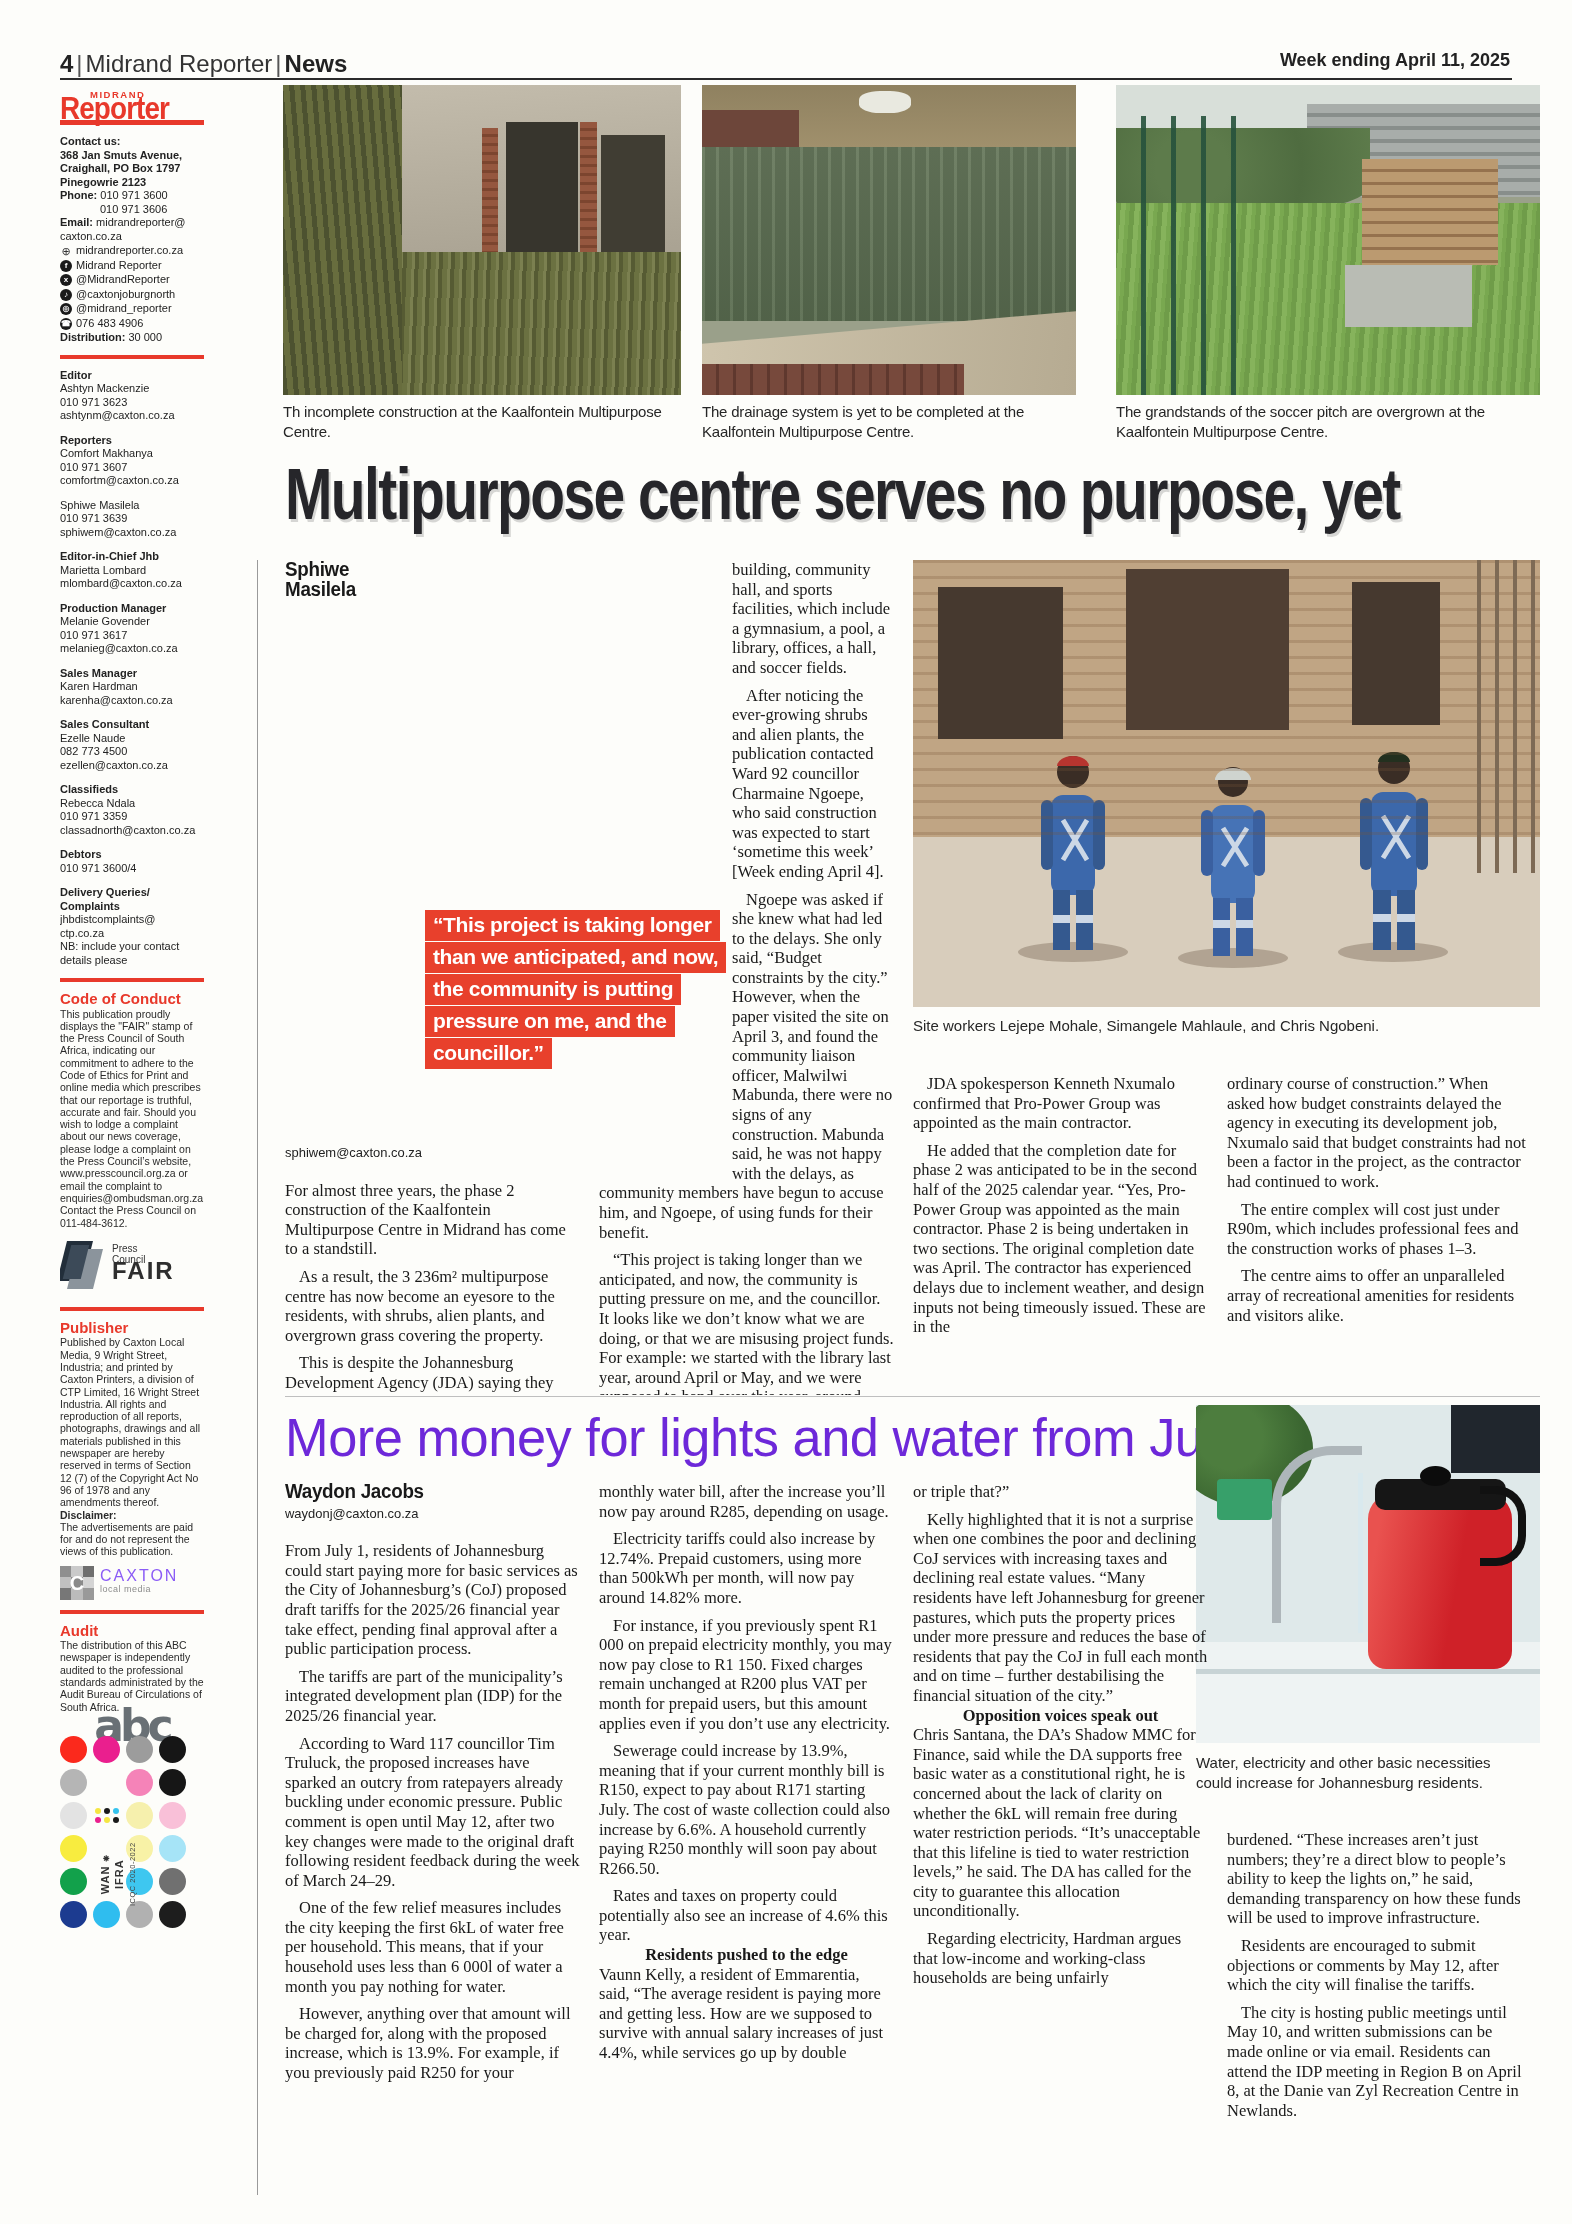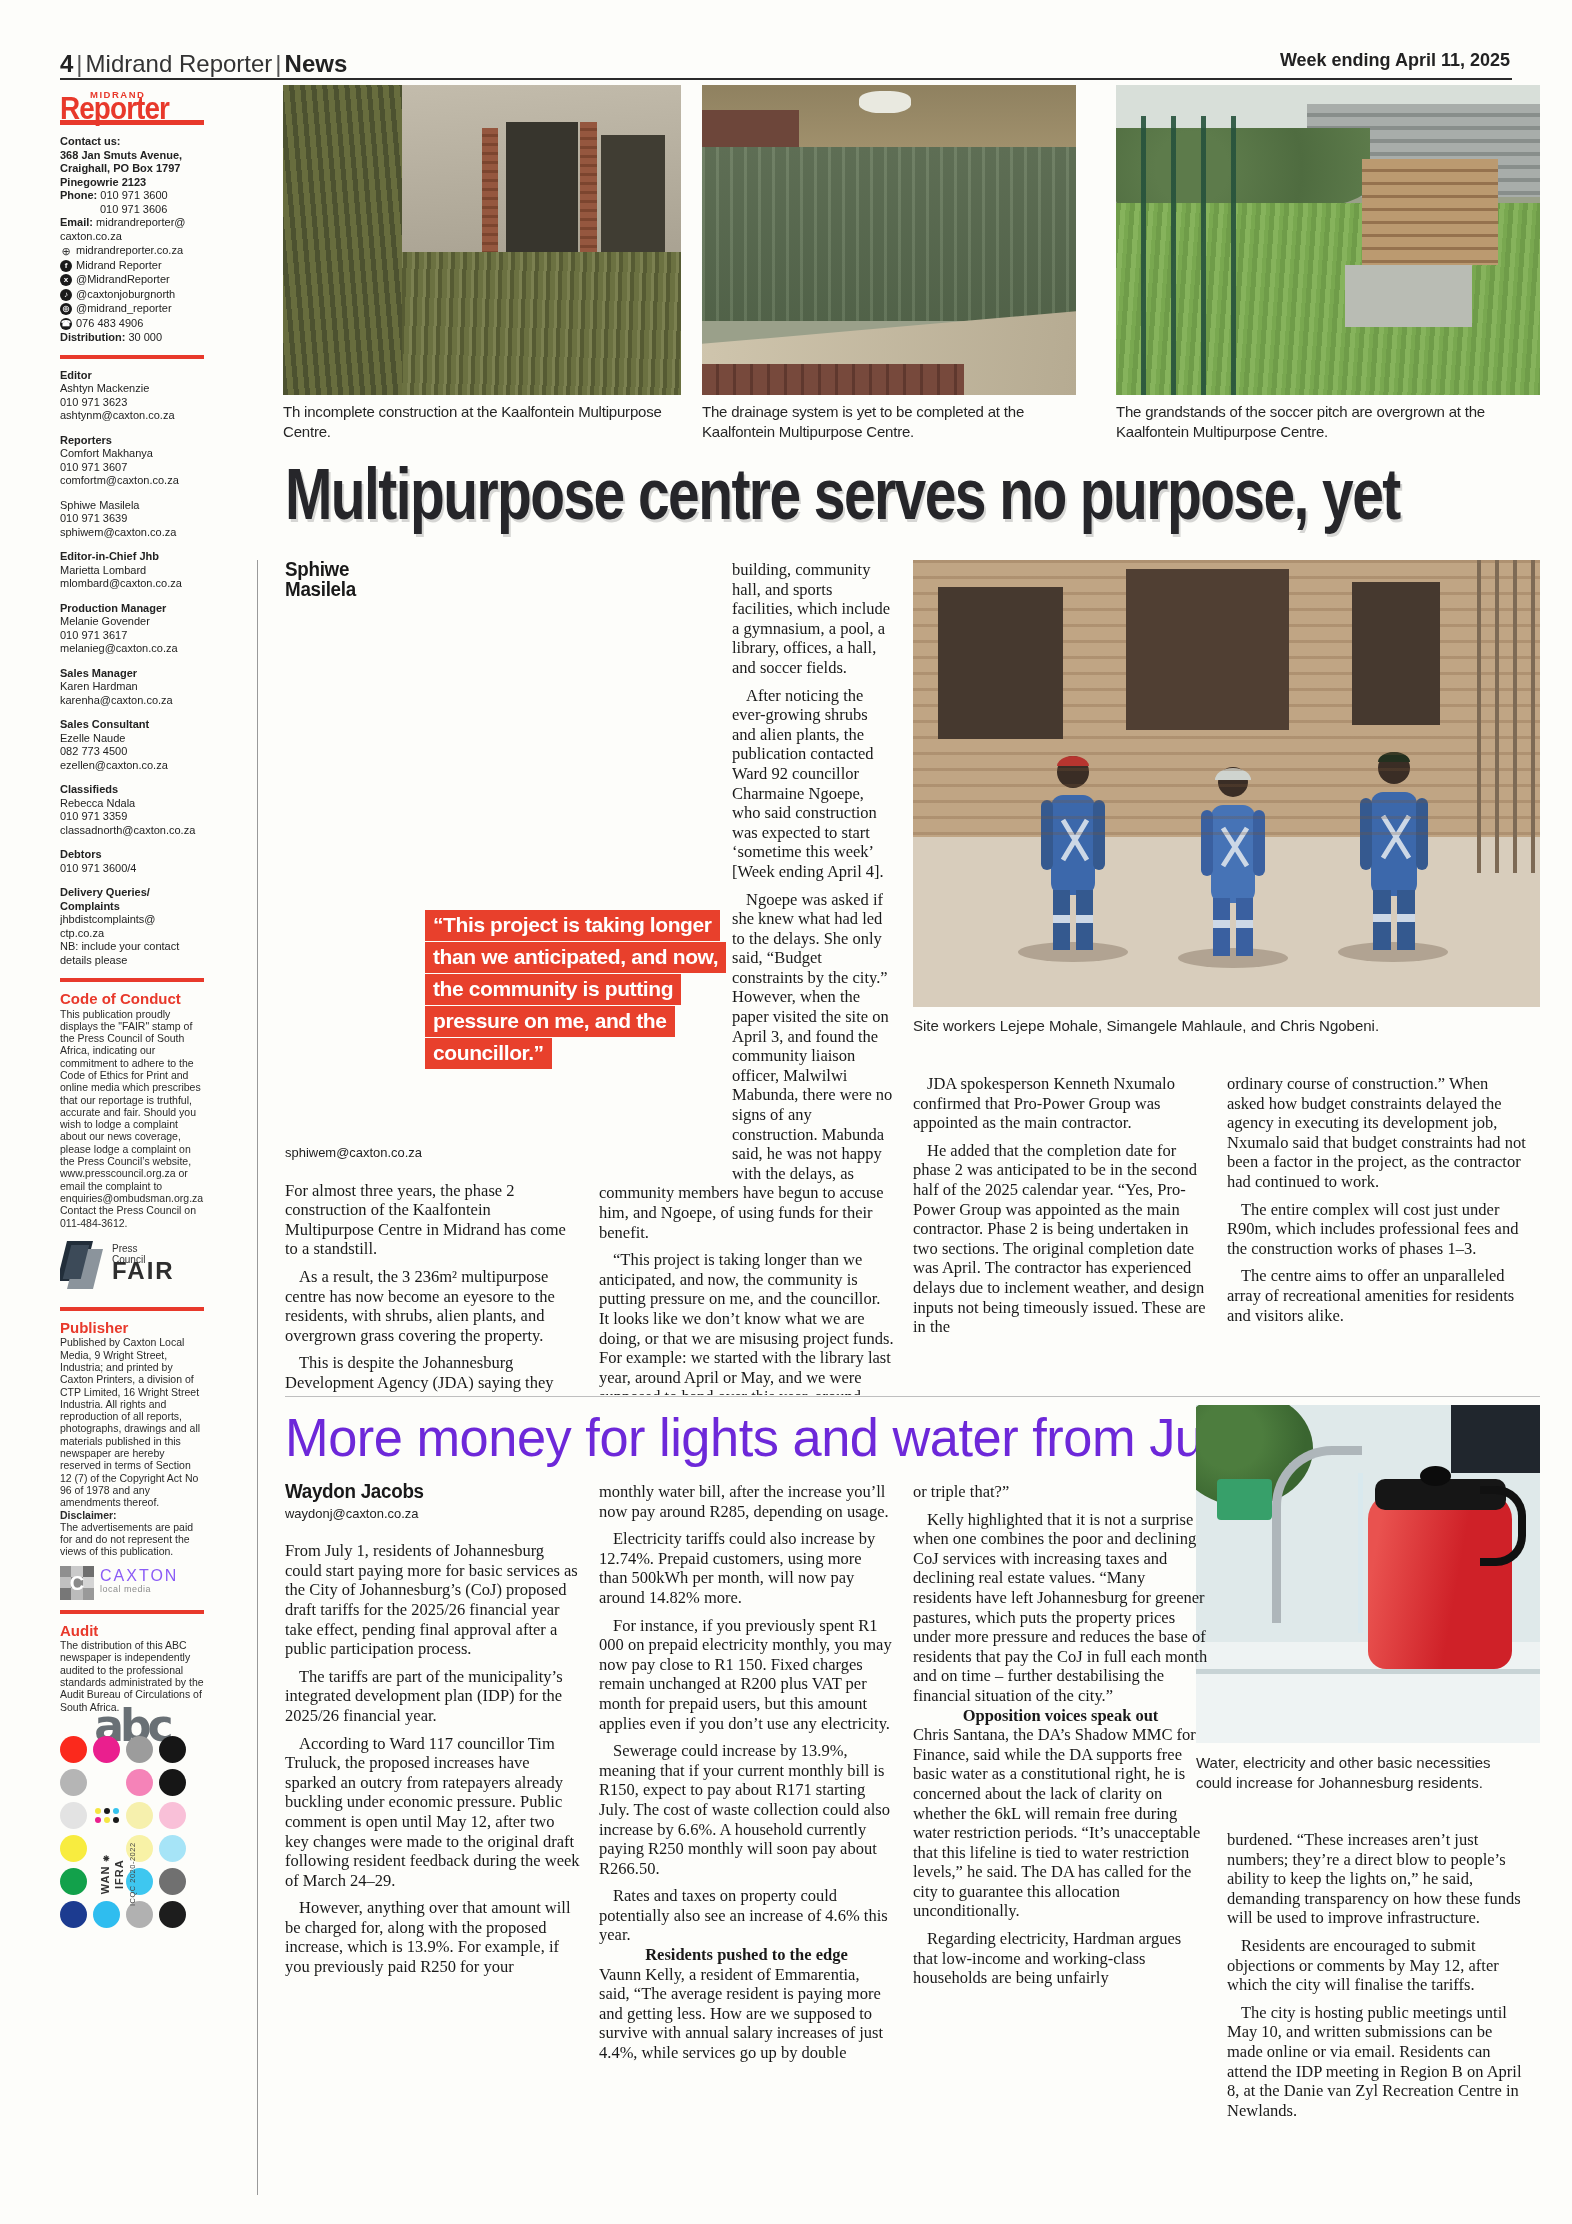--- a/index.html
+++ b/index.html
@@ -479,20 +479,21 @@
 
     <div class="col" style="left:0; top:0; height:715px;">
       <div class="byline">
         <span class="bn">Waydon Jacobs</span>
         <span class="be">waydonj@caxton.co.za</span>
       </div>
       <div>
           <p>From July 1, residents of Johannesburg could start paying more for basic services as the City of Johannesburg’s (CoJ) proposed draft tariffs for the 2025/26 financial year take effect, pending final approval after a public participation process.</p>
           <p>The tariffs are part of the municipality’s integrated development plan (IDP) for the 2025/26 financial year.</p>
           <p>According to Ward 117 councillor Tim Truluck, the proposed increases have sparked an outcry from ratepayers already buckling under economic pressure. Public comment is open until May 12, after two key changes were made to the original draft following resident feedback during the week of March 24–29.</p>
+          <p>One of the few relief measures includes the city keeping the first 6kL of water free per household. This means, that if your household uses less than 6 000l of water a month you pay nothing for water.</p>
           <p>However, anything over that amount will be charged for, along with the proposed increase, which is 13.9%. For example, if you previously paid R250 for your</p>
         </div>
     </div>
 
     <div class="col" style="left:314px; top:0; height:715px;">
       <div>
           <p>monthly water bill, after the increase you’ll now pay around R285, depending on usage.</p>
           <p>Electricity tariffs could also increase by 12.74%. Prepaid customers, using more than 500kWh per month, will now pay around 14.82% more.</p>
           <p>For instance, if you previously spent R1 000 on prepaid electricity monthly, you may now pay close to R1 150. Fixed charges remain unchanged at R200 plus VAT per month for prepaid users, but this amount applies even if you don’t use any electricity.</p>
           <p>Sewerage could increase by 13.9%, meaning that if your current monthly bill is R150, expect to pay about R171 starting July. The cost of waste collection could also increase by 6.6%. A household currently paying R250 monthly will soon pay about R266.50.</p>

